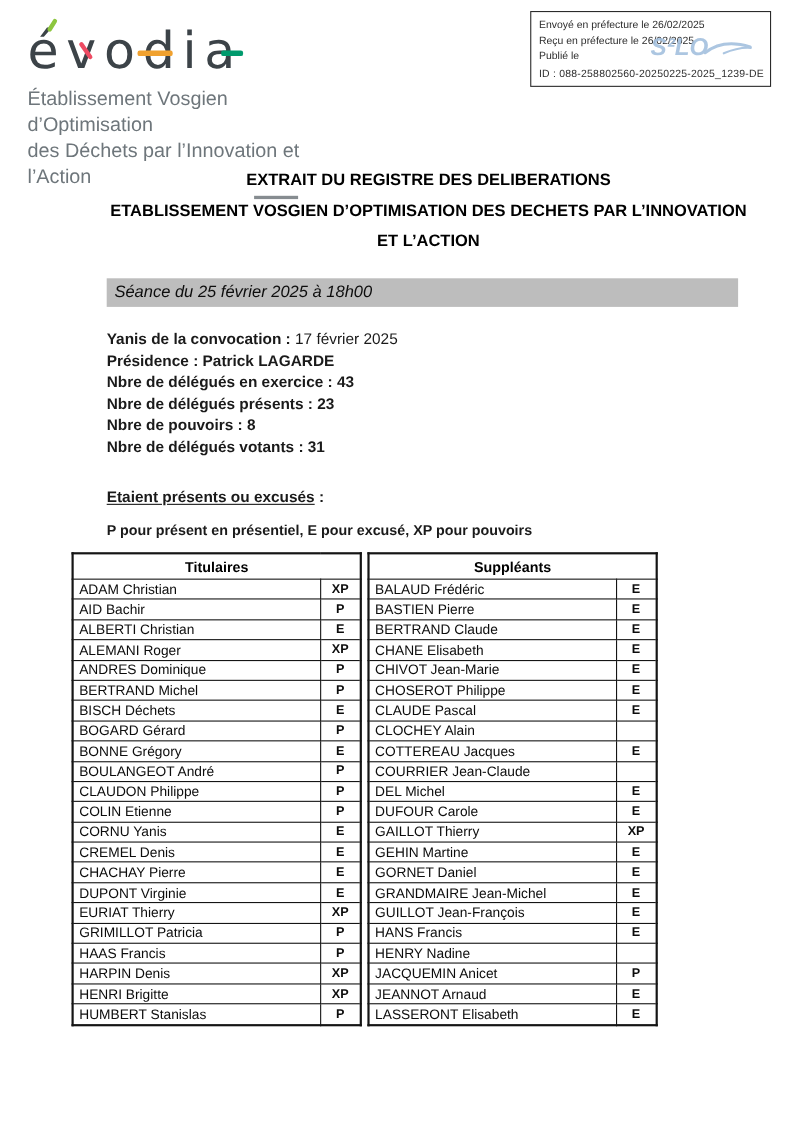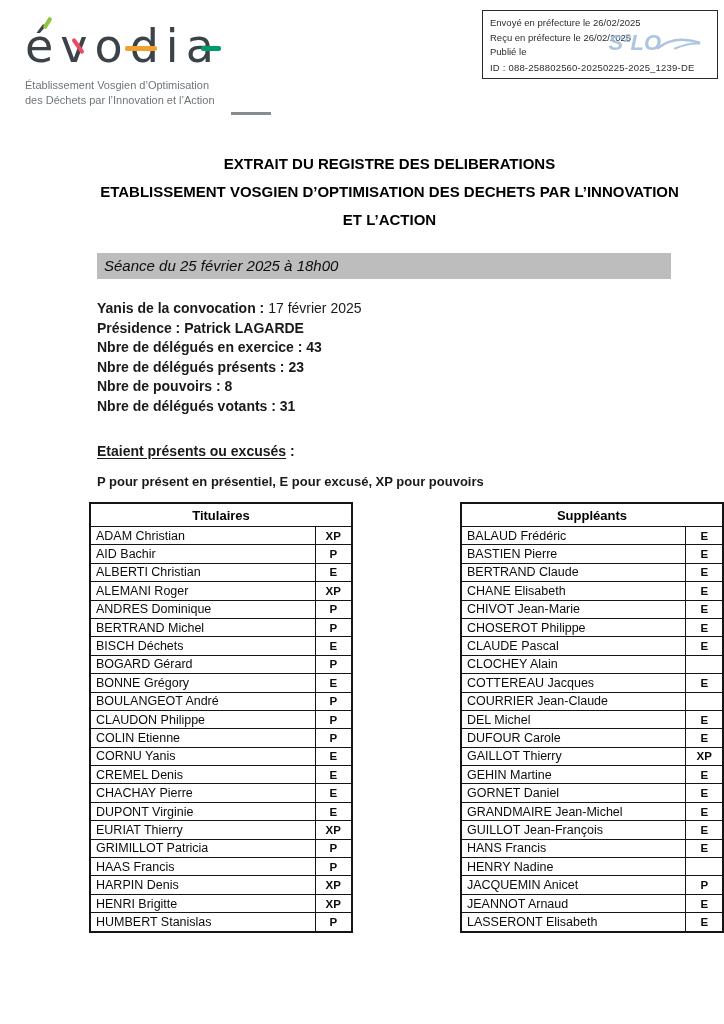--- a/index.html
+++ b/index.html
@@ -22,25 +22,25 @@
   .logo{position:absolute;left:25px;top:20px;width:248px;}
   .wordmark{
     position:relative;font-family:"DejaVu Sans",sans-serif;font-weight:normal;
     font-size:46px;line-height:52px;letter-spacing:7px;color:var(--logo-text);
   }
   .mark{position:absolute;border-radius:2px;}
   .mark-green{width:13px;height:4px;background:var(--accent-green);left:16px;top:1px;transform:rotate(-58deg);}
   .mark-pink{width:18px;height:4px;background:var(--accent-pink);left:44px;top:24px;transform:rotate(55deg);}
   .mark-orange{width:32px;height:5px;background:var(--accent-orange);left:100px;top:26px;}
   .mark-teal{width:20px;height:5px;background:var(--accent-teal);left:176px;top:26px;}
-  .logo-subtitle{margin-top:6px;font-size:11px;line-height:1.32;color:var(--logo-subtitle);}
+  .logo-subtitle{margin-top:6px;font-size:18px;line-height:1.32;color:var(--logo-subtitle);}
   .logo-rule{width:40px;height:3px;background:#868c90;margin:5px 2px 0 auto;}
   
   .stamp{
-    position:absolute;left:482px;top:10px;width:236px;height:69px;box-sizing:border-box;
+    position:absolute;left:482px;top:10px;width:219px;height:69px;box-sizing:border-box;
     border:1.5px solid #2b2b2b;padding:5px 7px 4px;font-size:9.5px;color:#2d2d2d;background:#fff;
   }
   .stamp-line{line-height:14.5px;white-space:nowrap;}
   .stamp-id{line-height:15px;white-space:nowrap;letter-spacing:.2px;}
   .watermark{
     position:absolute;right:16px;top:21px;color:var(--stamp-watermark);
     font-style:italic;font-weight:bold;font-size:22px;line-height:22px;opacity:.9;white-space:nowrap;
   }
   .watermark svg{vertical-align:middle;margin-left:-4px;}
   
@@ -55,21 +55,21 @@
     color:#0d0d0d;
   }
   
   .details{margin:20px 40px 0 97px;font-size:14px;}
   .detail-line{line-height:19.5px;}
   .detail-line b{font-weight:bold;}
   
   .attendance-heading{margin:27px 0 0 97px;font-size:14px;font-weight:bold;}
   .attendance-heading .u{text-decoration:underline;text-underline-offset:2px;}
   .legend{margin:15px 0 0 97px;font-size:13px;font-weight:bold;}
-  .tables{display:flex;gap:5px;margin:13px 0 0 89px;justify-content:space-between;}
+  .tables{display:flex;gap:5px;margin:13px 0 0 65px;}
   table{border-collapse:collapse;table-layout:fixed;width:262px;border:2px solid var(--table-border);}
   col.name-col{width:225px;}
   col.status-col{width:37px;}
   th{
     border:1px solid var(--table-border);border-bottom:1.5px solid var(--table-border);
     font-size:13px;font-weight:bold;height:22px;padding:0;text-align:center;color:#000;
   }
   td{
     border:1px solid var(--table-border);height:17.4px;font-size:12.5px;
     padding:0 5px;overflow:hidden;white-space:nowrap;color:#0c0c0c;

